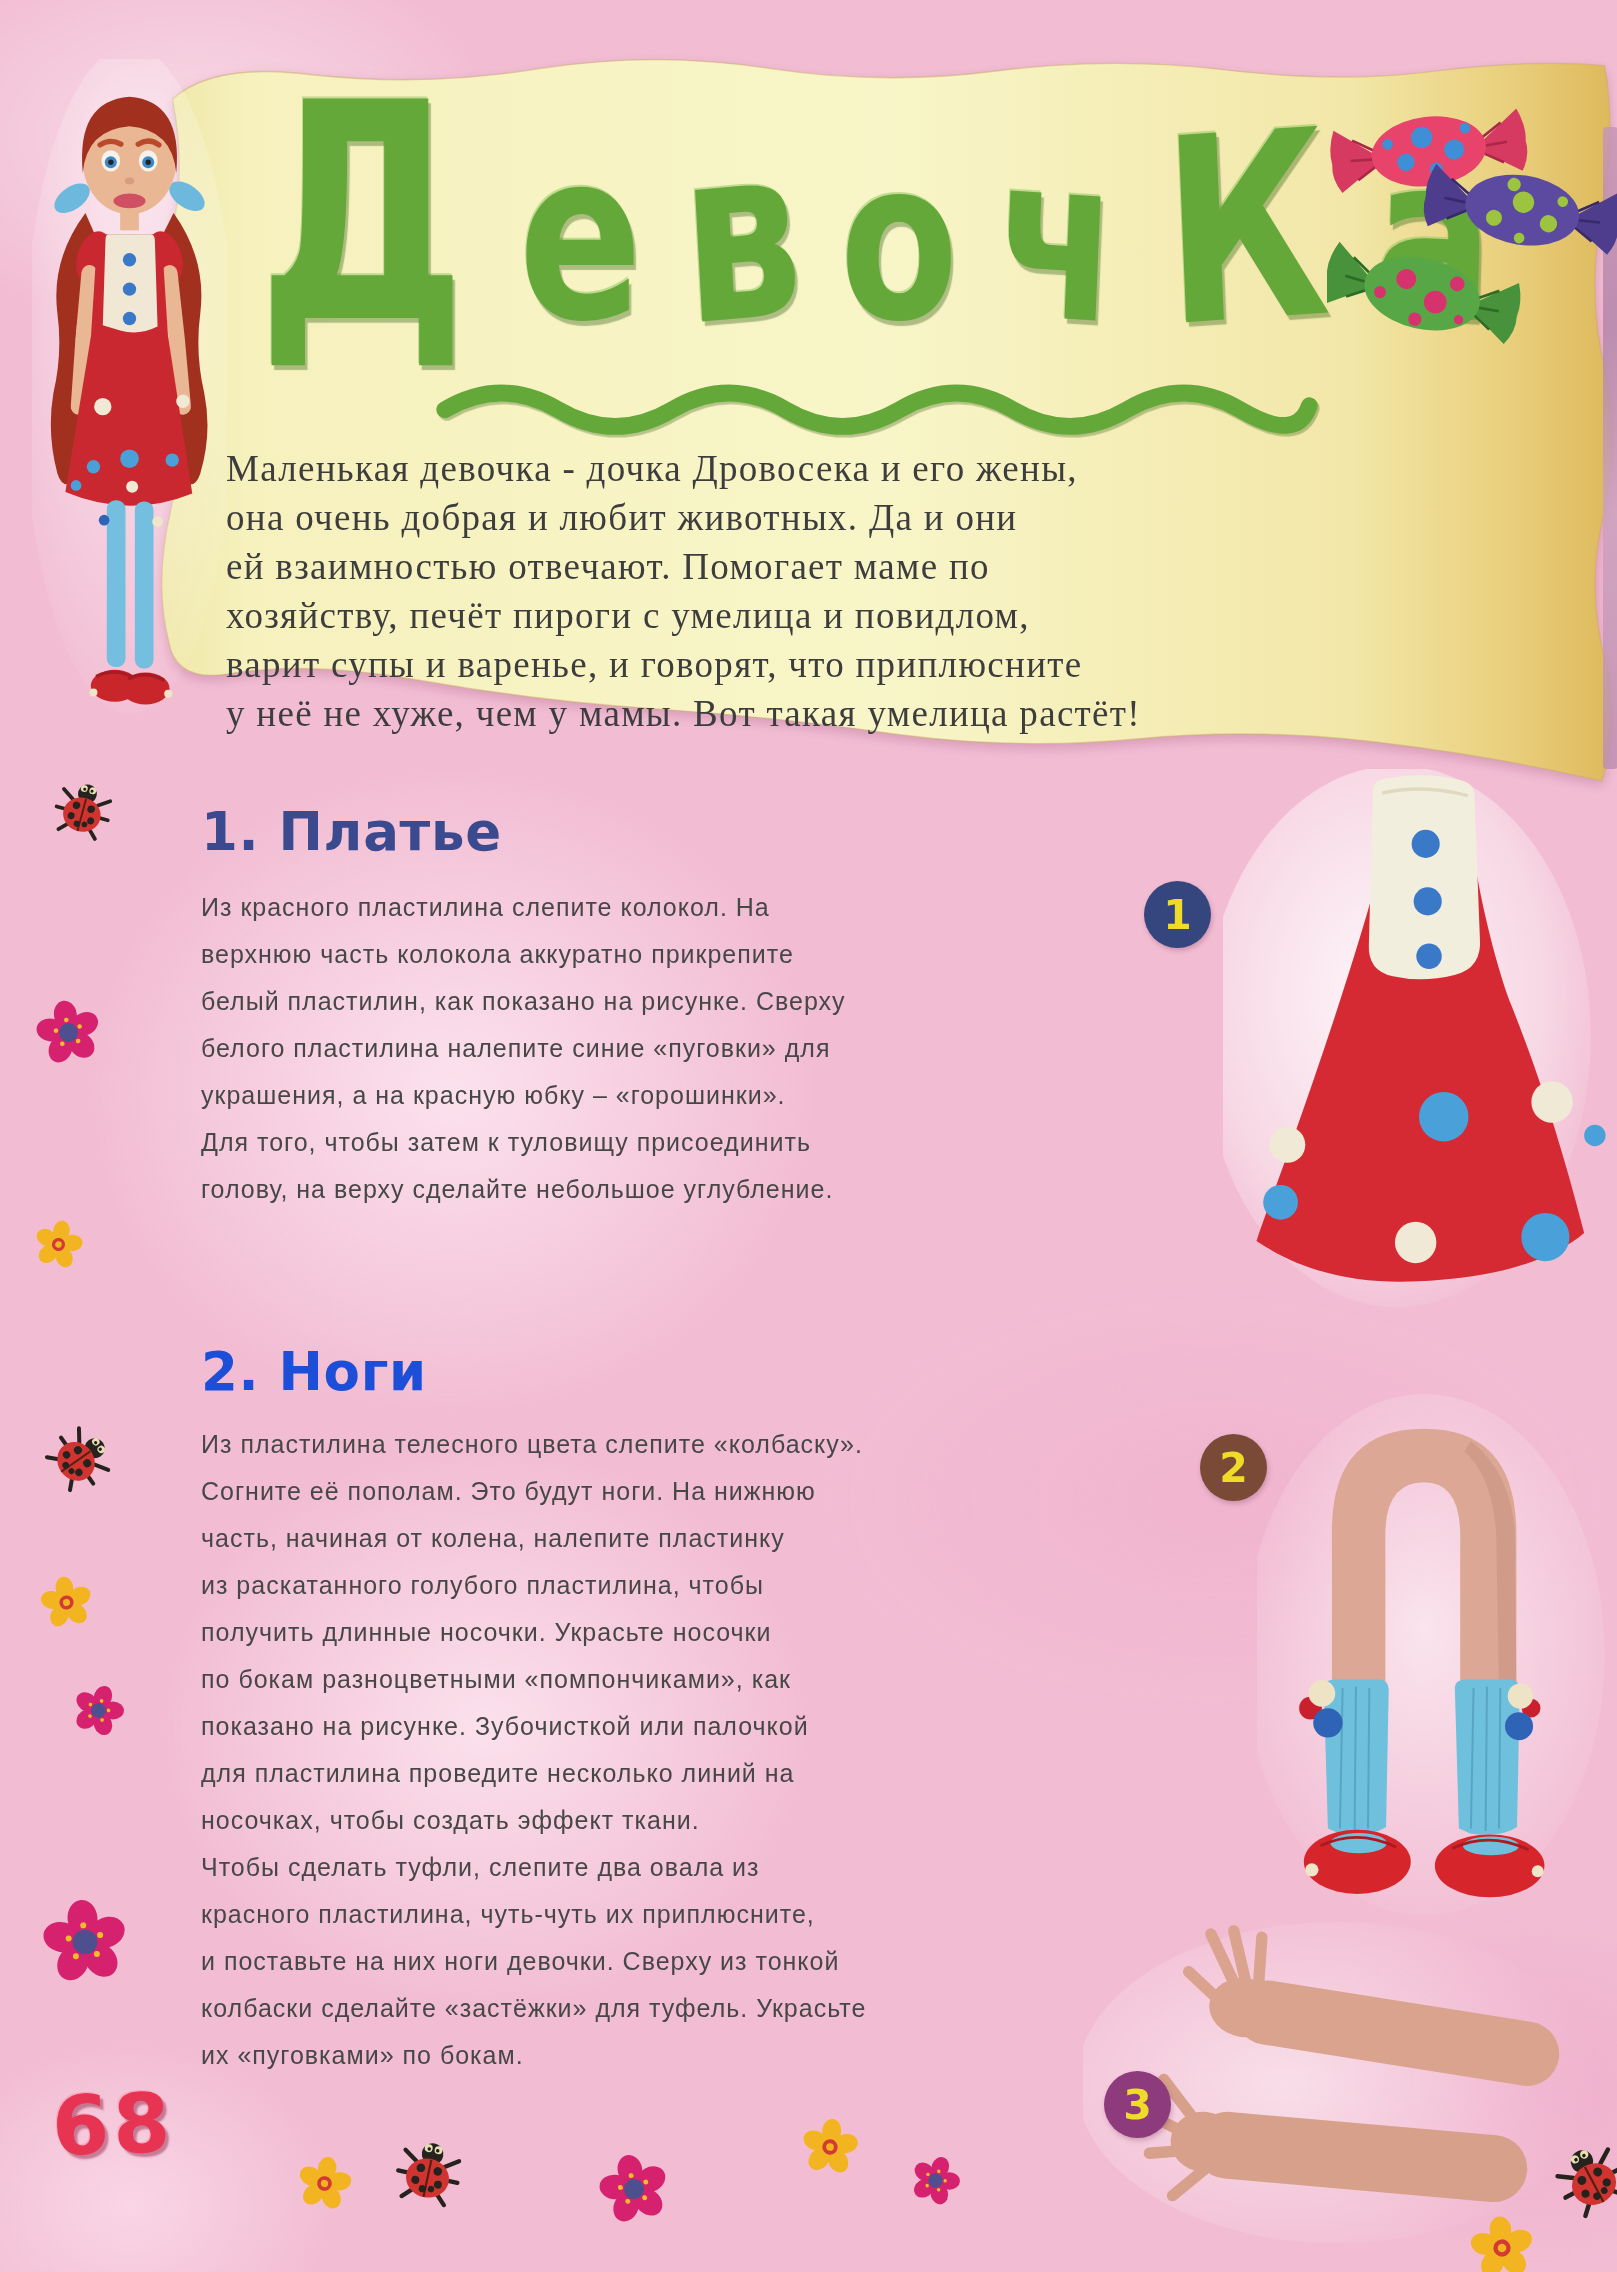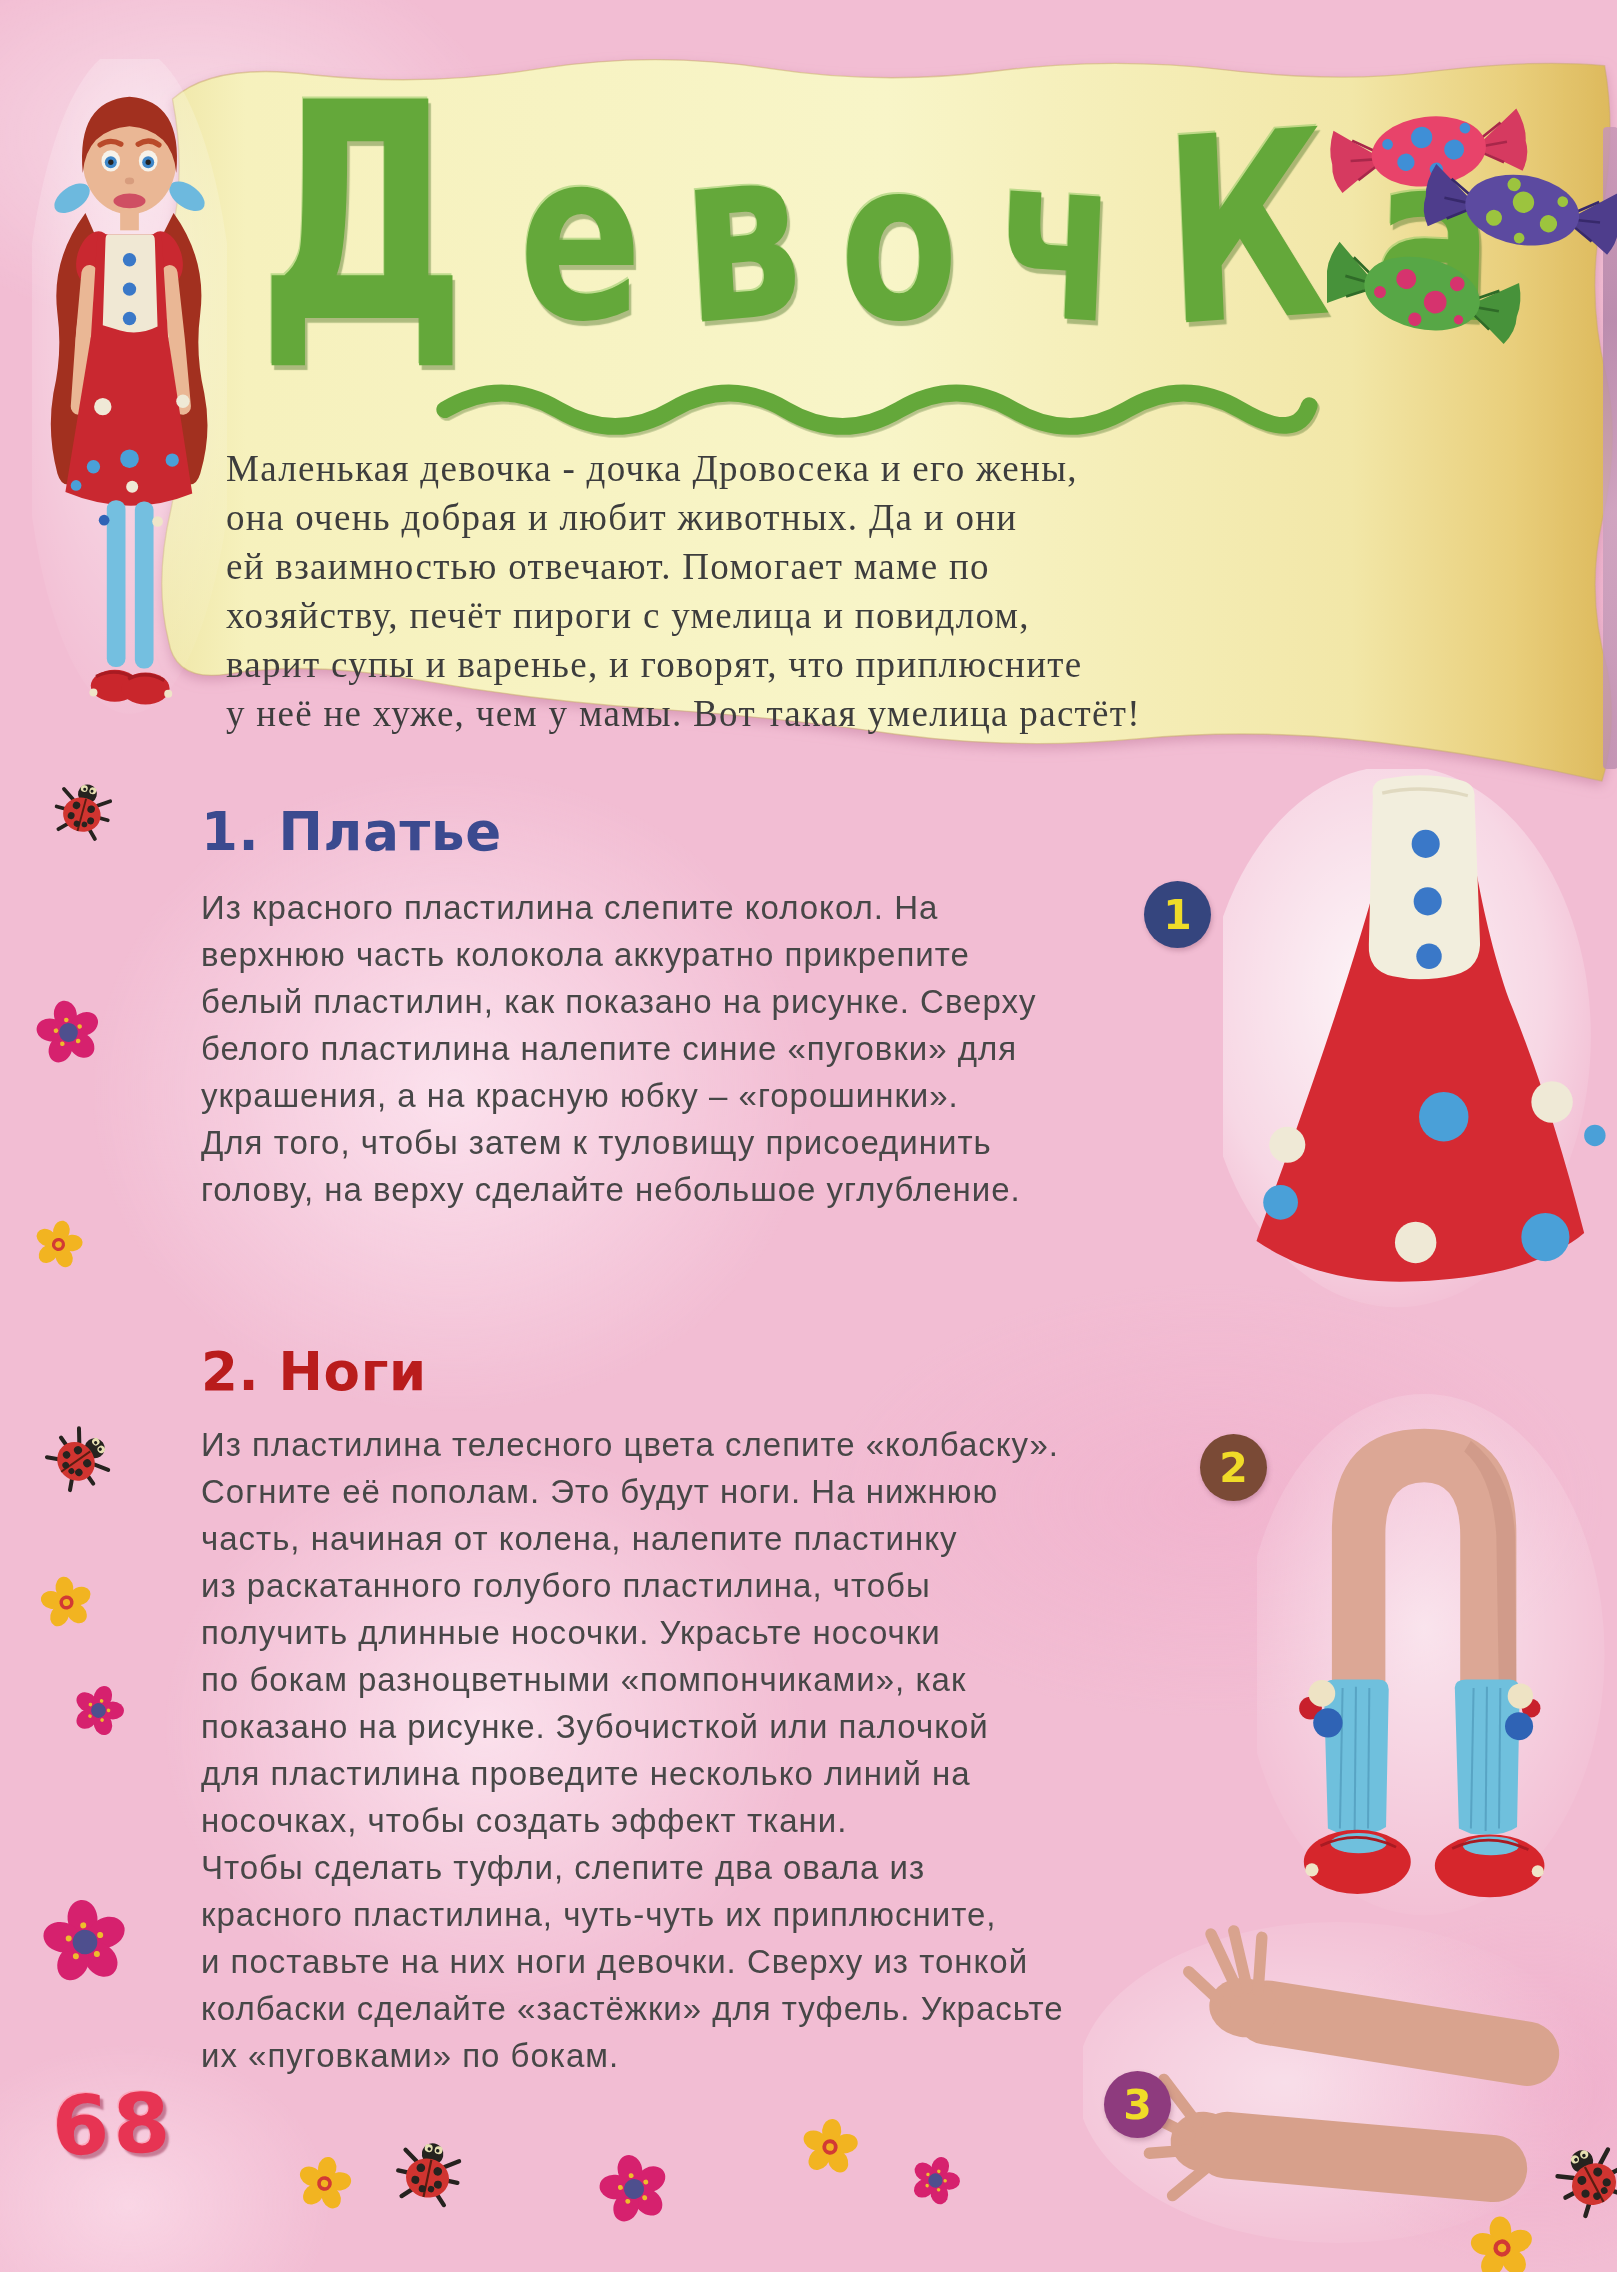--- a/index.html
+++ b/index.html
@@ -39,24 +39,24 @@
     font-family:Liberation Serif, serif;font-size:37px;line-height:49px;
     color:#3d3d3d;letter-spacing:1.3px;
   }
   .intro .line{display:block;white-space:nowrap;}
   
   .sec-heading{
     position:absolute;left:201px;font-weight:bold;font-size:53px;
     font-family:"DejaVu Sans",sans-serif;letter-spacing:0.7px;
   }
   .sec-heading.h1{top:801px;color:#3b4a8f;}
-  .sec-heading.h2{top:1341px;color:#b91c1c;}
+  .sec-heading.h2{top:1341px;color:#1d4ed8;}
   .sec-body{
     position:absolute;left:201px;width:989px;
-    font-family:"Liberation Sans",sans-serif;font-size:33px;line-height:47px;
+    font-family:"Liberation Sans",sans-serif;font-size:25px;line-height:47px;
     color:#474747;letter-spacing:1px;
   }
   .sec-body.b1{top:884px;}
   .sec-body.b2{top:1421px;}
   .sec-body .line{display:block;white-space:nowrap;}
   
   .badge{
     position:absolute;width:67px;height:67px;border-radius:50%;
     display:flex;align-items:center;justify-content:center;
     font-family:"DejaVu Sans",sans-serif;font-weight:bold;font-size:41px;

